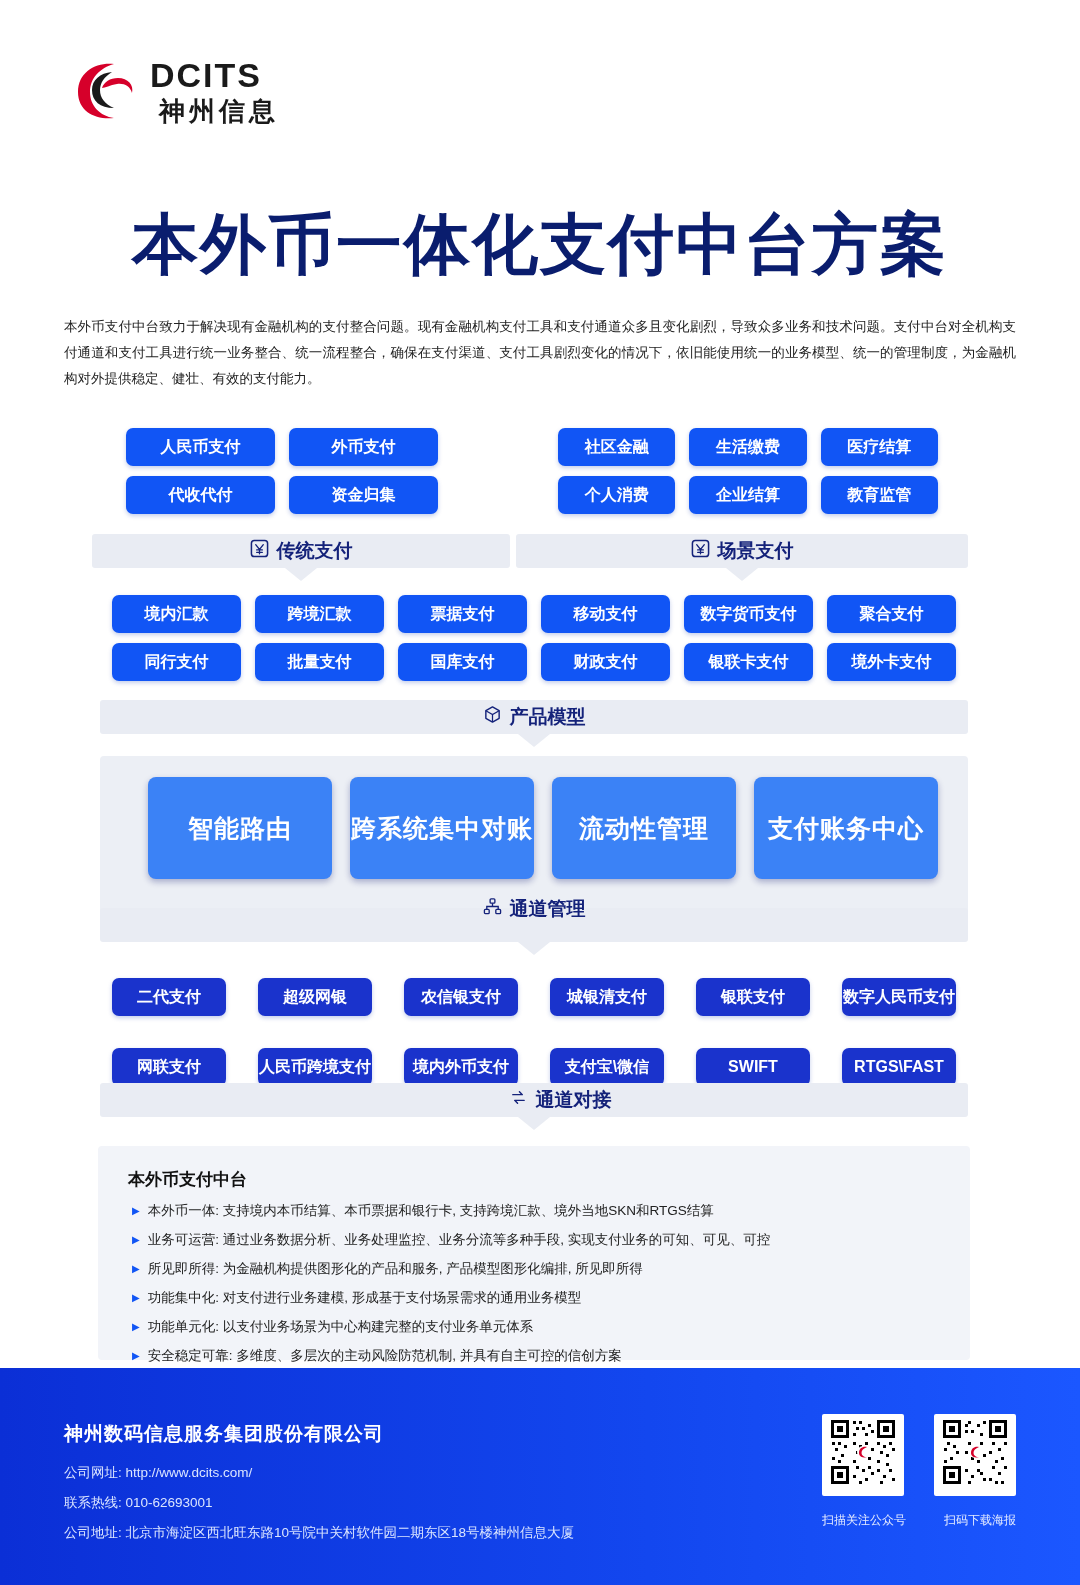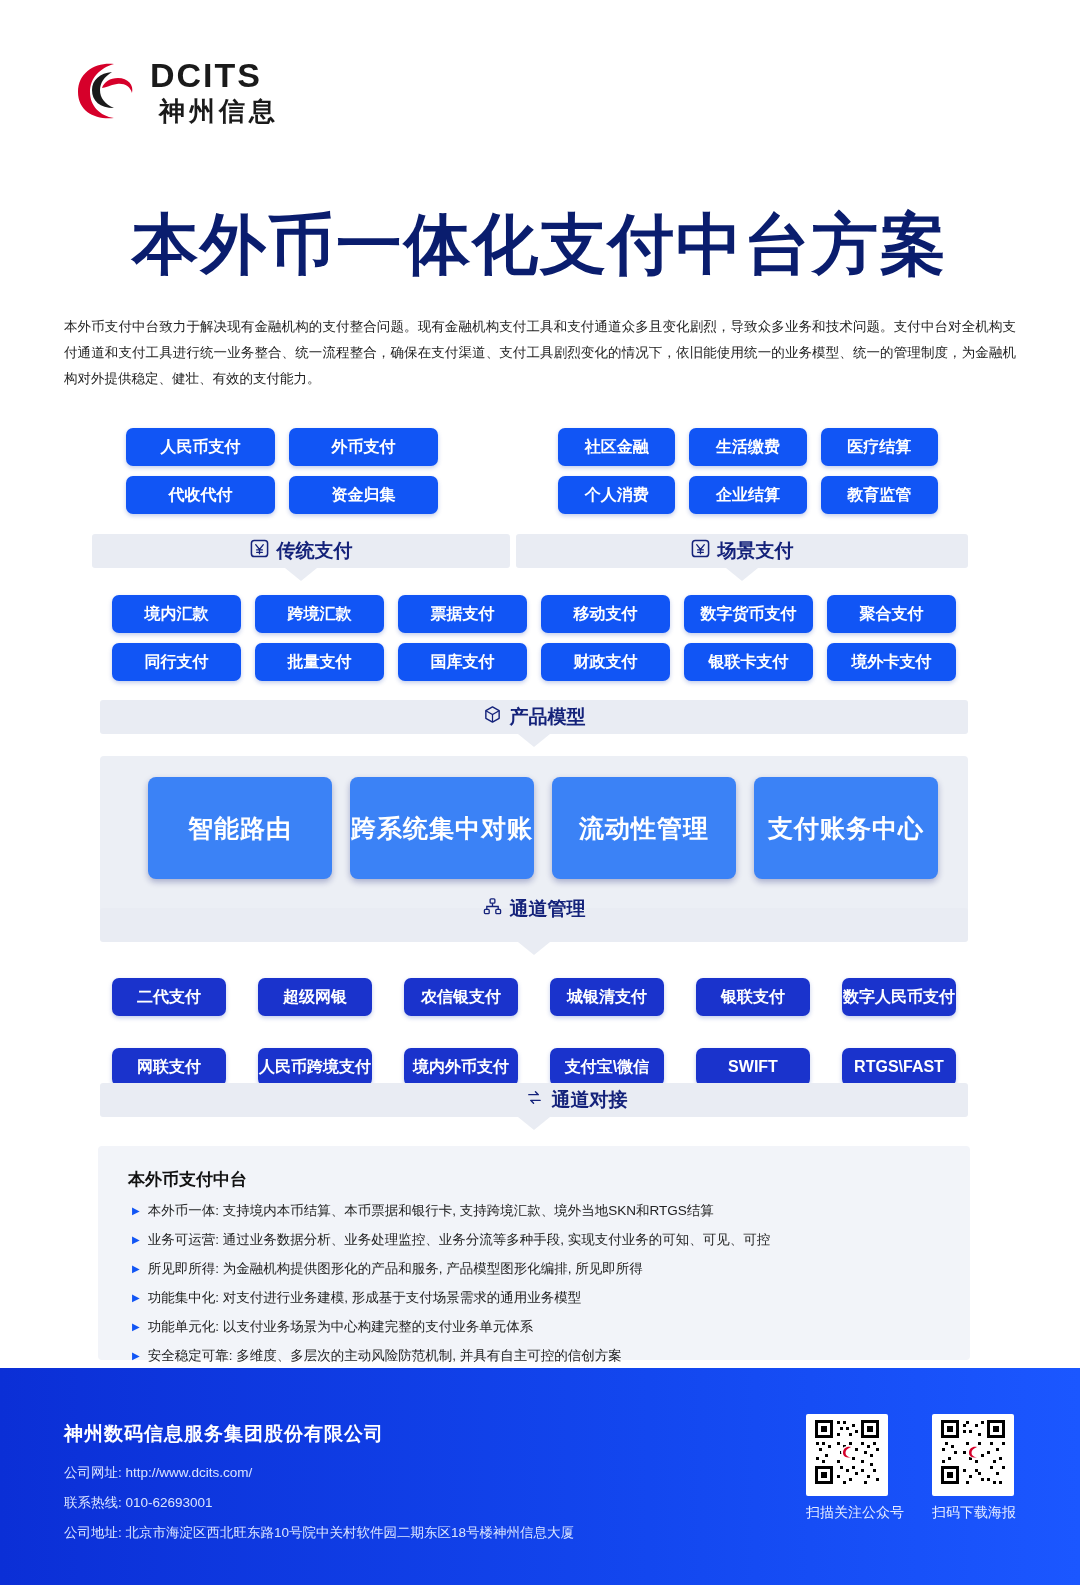--- a/index.html
+++ b/index.html
@@ -94,21 +94,21 @@
   .footer{
     position:absolute; left:0; top:1368px; width:1080px; height:217px;
     background:linear-gradient(90deg,#0b2fd6 0%,#1347ef 60%,#1b57ff 100%);
     color:#fff;
   }
   .footer .company{ position:absolute; left:64px; top:53px; font-size:19px; font-weight:700; letter-spacing:1px; }
   .footer .line{ position:absolute; left:64px; font-size:13.5px; color:#dbe5ff; }
   .qr-area{ position:absolute; right:64px; top:46px; display:flex; gap:28px; }
   .qr-item{ text-align:center; }
   .qr-box{ width:76px; height:76px; background:#fff; padding:3px; border-radius:2px; }
-  .qr-cap{ margin-top:8px; font-size:14px; color:#e6ecff; }
+  .qr-cap{ margin-top:16px; font-size:12px; color:#e6ecff;text-align:right; }
 
   .ico{ display:inline-block; }
 </style>
 </head>
 <body>
 
 <div class="logo-wrap">
   <div class="logo-mark">
     <svg width="64" height="66" viewBox="0 0 64 66">
       <path d="M6 34 C6 14 24 4 42 6 C28 10 18 20 18 34 C18 48 28 58 42 60 C24 62 6 54 6 34 Z" fill="#d6002a"></path>
@@ -219,21 +219,21 @@
   <div class="pill dark">数字人民币支付</div>
   <div class="pill dark">网联支付</div>
   <div class="pill dark">人民币跨境支付</div>
   <div class="pill dark">境内外币支付</div>
   <div class="pill dark">支付宝\微信</div>
   <div class="pill dark">SWIFT</div>
   <div class="pill dark">RTGS\FAST</div>
 </div>
 <div class="shelf" style="left:100px; top:1083px; width:868px;"></div>
 <div class="shelf-notch" style="left:518px; top:1117px;"></div>
-<div class="shelf-label" style="left:100px; top:1083px; width:920px;padding-left:16px;">
+<div class="shelf-label" style="left:100px; top:1083px; width:920px;">
   <span class="ico">
     <svg width="19" height="19" viewBox="0 0 20 20">
         <path d="M4 7 H14 L11 4 M16 13 H6 L9 16" fill="none" stroke="#14227a" stroke-width="1.5" stroke-linecap="round" stroke-linejoin="round"></path>
       </svg>
   </span>
   <span>通道对接</span>
 </div>
 
 <div class="infobox">
   <h3>本外币支付中台</h3>

